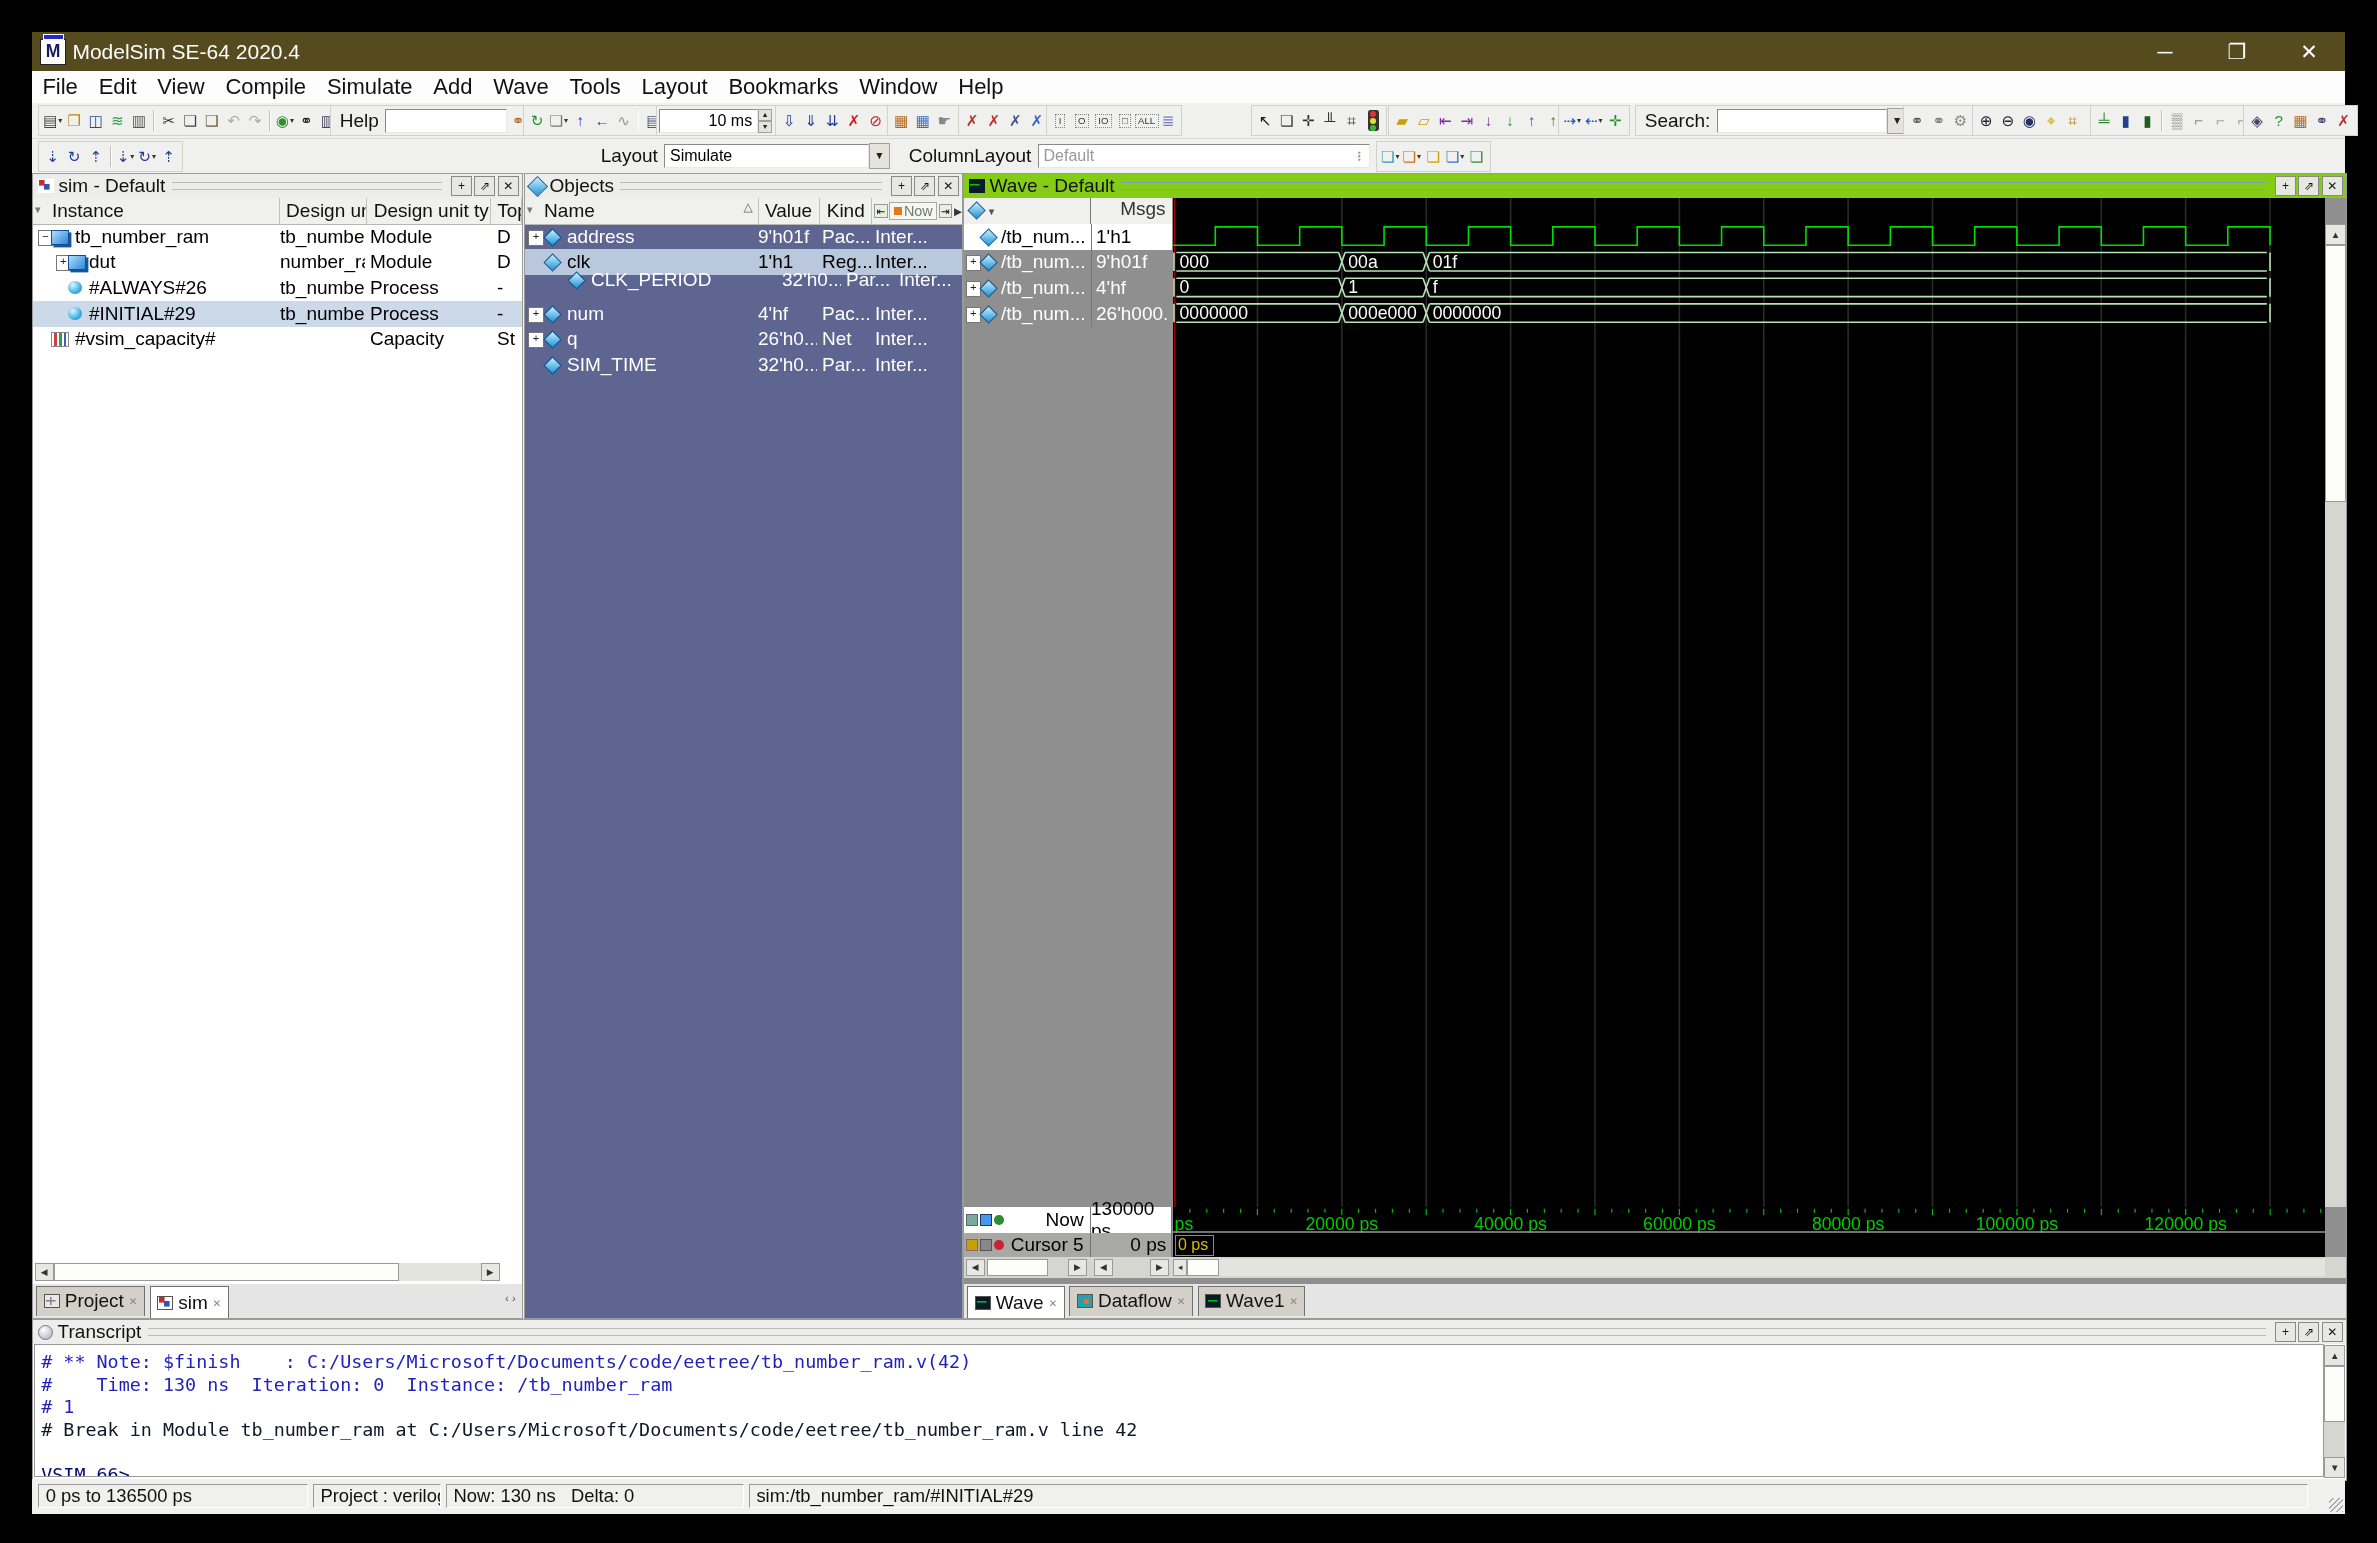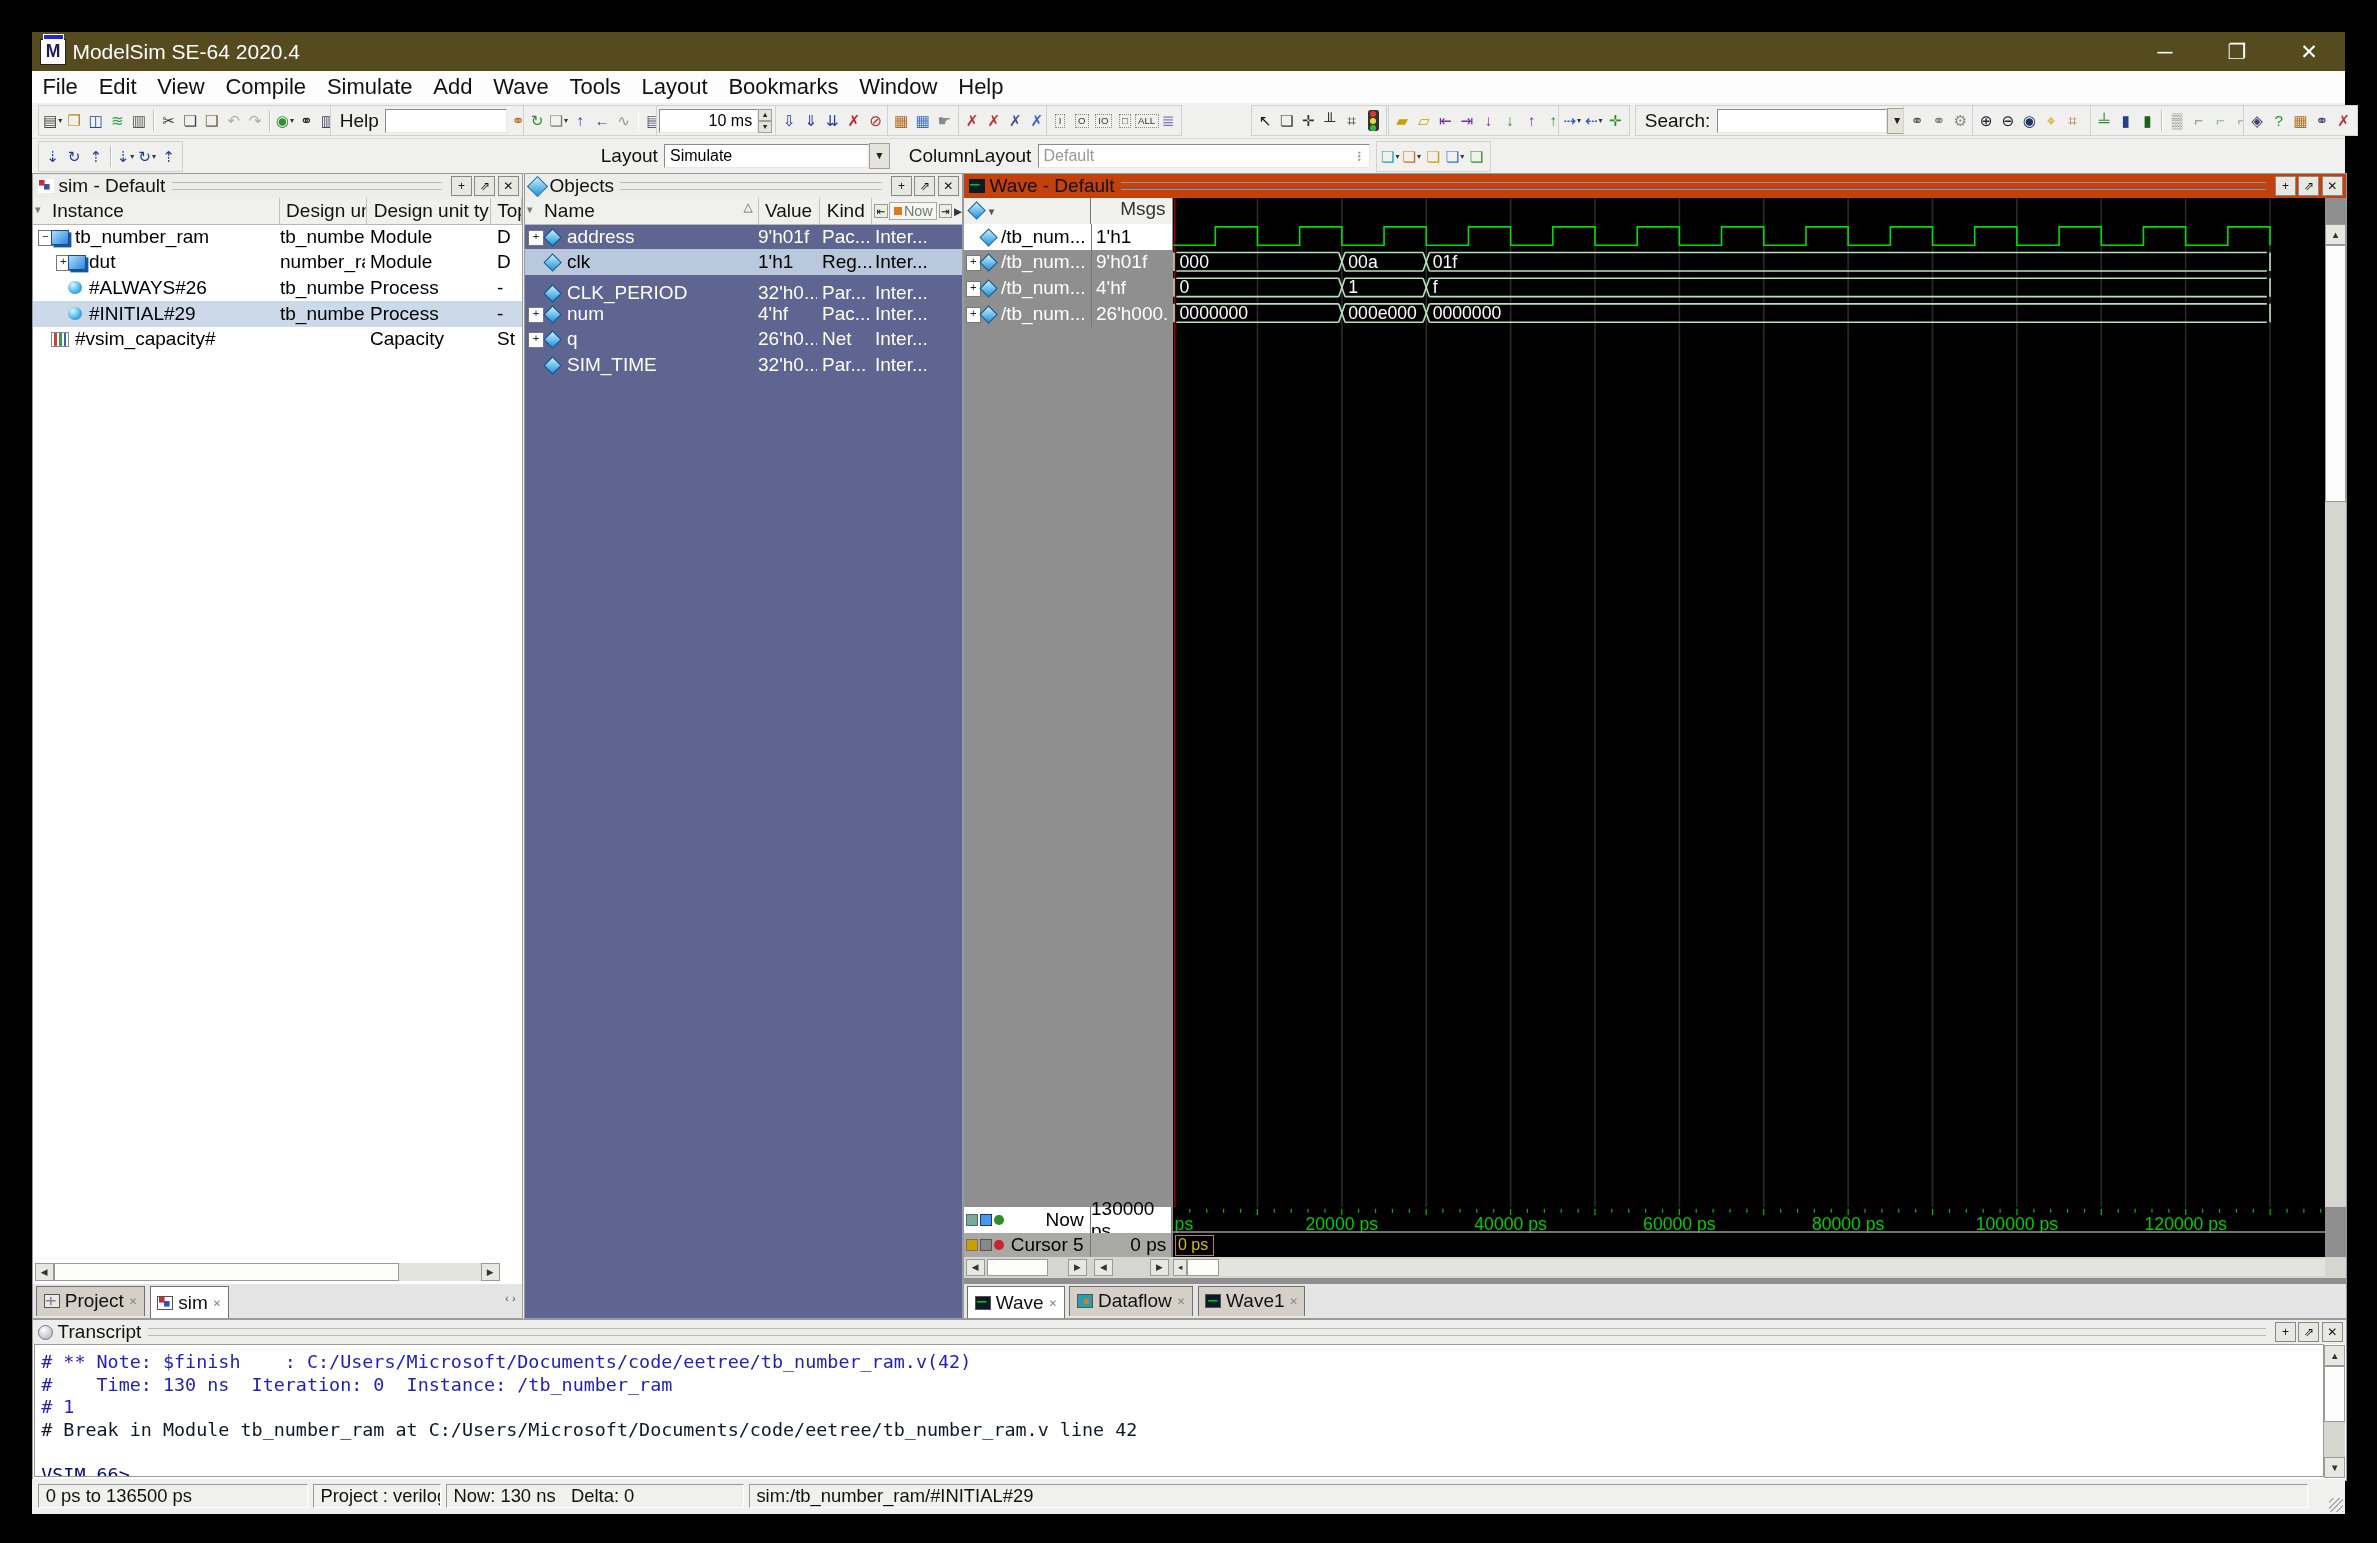--- a/index.html
+++ b/index.html
@@ -33,21 +33,21 @@
   .traffic{width:11.2px;height:21px;background:#333;border-radius:2.4px;display:flex;flex-direction:column;align-items:center;justify-content:space-around;}
   .traffic i{width:5.6px;height:5.6px;border-radius:50%;display:block;}
   .iotext{font-size:9.6px;border:0.8px dotted #888;padding:0.8px 2.4px;color:#333;}
   
   .panel{position:absolute;border:0.8px solid #9a9a9a;background:#fff;overflow:hidden;}
   #simPanel{left:0;top:141px;width:489px;height:1144px;}
   #objPanel{left:492px;top:141px;width:437px;height:1144px;background:#5d6590;}
   #wavePanel{left:931px;top:141px;width:1382px;height:1144px;background:#8f8f8f;}
   #transcriptPanel{left:0;top:1287px;width:2313px;height:160px;}
   .ptitle{position:absolute;left:0;top:0;width:100%;height:24px;background:#ededeb;display:flex;align-items:center;font-size:19px;color:#111;}
-  .ptitle.blue{background:#c2410c;}
+  .ptitle.blue{background:#84cc16;}
   .ptitle .grip{flex:1;height:6.4px;margin:0 6.4px;border-top:1.6px solid #bbb;border-bottom:1.6px solid #bbb;}
   .pbtns{display:flex;margin-right:3.2px;}
   .pbtn{width:19px;height:17.6px;background:#e8e8e2;border:0.8px solid #888;margin-left:2.4px;display:flex;align-items:center;justify-content:center;font-size:12px;color:#111;}
   .pticon{width:16px;height:14.4px;margin:0 4.8px 0 4.8px;}
   .colhdr{position:absolute;left:0;top:24px;width:100%;height:26px;background:#f0f0ee;border-bottom:0.8px solid #b8b8b0;display:flex;font-size:19px;color:#111;}
   .colcell{border-right:0.8px solid #c4c4bc;padding:1.6px 0 0 6.4px;box-sizing:border-box;white-space:nowrap;overflow:hidden;}
   .filtermark{width:13px;font-size:9.6px;color:#777;padding-top:6.4px;}
   
   .row{position:absolute;width:100%;height:26px;font-size:19px;white-space:nowrap;}
   .cell{position:absolute;top:2.4px;overflow:hidden;white-space:nowrap;}
@@ -400,21 +400,21 @@
           <div class="cell objtext" style="left: 297px; width: 50px;">Pac...</div>
           <div class="cell objtext" style="left: 350px; width: 84px;">Inter...</div>
         </div>
         <div class="row objrow-sel" style="top: 75px;">
           <div class="icon-diamond" style="left: 21px;"></div>
           <div class="cell objtext" style="left: 42px; width: 184px;">clk</div>
           <div class="cell objtext" style="left: 233px; width: 59px;">1'h1</div>
           <div class="cell objtext" style="left: 297px; width: 50px;">Reg...</div>
           <div class="cell objtext" style="left: 350px; width: 84px;">Inter...</div>
         </div>
-        <div class="row" style="top: 106px;">
+        <div class="row" style="top: 93px; margin-left: 24px;">
           <div class="icon-diamond" style="left: 21px;"></div>
           <div class="cell objtext" style="left: 42px; width: 184px;">CLK_PERIOD</div>
           <div class="cell objtext" style="left: 233px; width: 59px;">32'h0...</div>
           <div class="cell objtext" style="left: 297px; width: 50px;">Par...</div>
           <div class="cell objtext" style="left: 350px; width: 84px;">Inter...</div>
         </div>
         <div class="row" style="top: 127px;">
           <div class="expander" style="left: 3.2px;">+</div>
           <div class="icon-diamond" style="left: 21px;"></div>
           <div class="cell objtext" style="left: 42px; width: 184px;">num</div>

